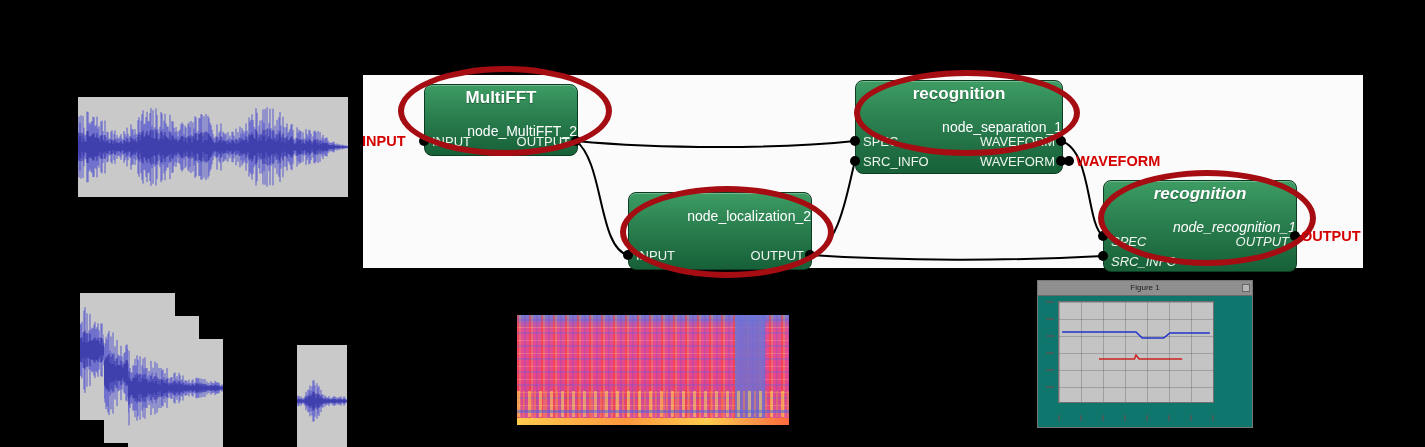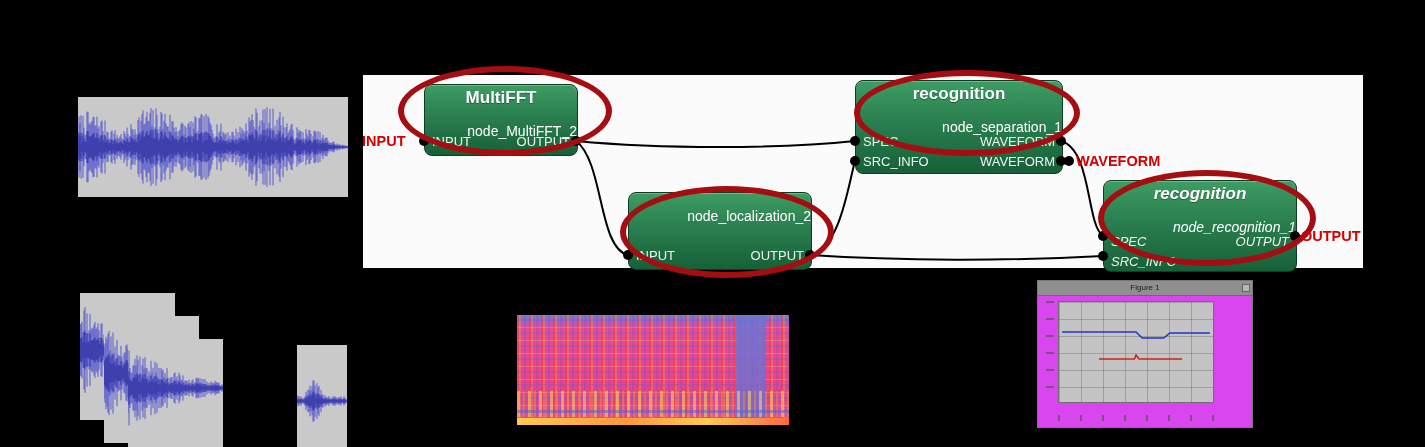--- a/index.html
+++ b/index.html
@@ -36,21 +36,21 @@
   .spec-blue-right{position:absolute;top:0;right:24px;width:30px;height:100%;
            background:linear-gradient(180deg,#6a74d8,#7a6ac8);opacity:.85;}
   .spec-yellow-band{position:absolute;left:0;right:0;bottom:8px;height:26px;
            background:repeating-linear-gradient(90deg,rgba(255,220,80,.55) 0 3px,rgba(0,0,0,0) 3px 6px,
            rgba(255,140,60,.45) 6px 8px,rgba(0,0,0,0) 8px 11px);}
   .spec-blue-row{position:absolute;left:0;right:0;bottom:12px;height:3px;background:rgba(80,100,220,.5);}
   .spec-hot-bottom{position:absolute;left:0;right:0;bottom:0;height:7px;
            background:linear-gradient(90deg,#ffd24a,#ff9a3a 40%,#ffd24a 70%,#ff6a3a);opacity:.95;}
   
   .plot-window{position:absolute;left:1037px;top:280px;width:216px;height:148px;z-index:1;
-        background:#d946ef;border:1px solid #777;box-sizing:border-box;}
+        background:#0f766e;border:1px solid #777;box-sizing:border-box;}
   .plot-titlebar{height:14px;background:#8f8f8f;border-bottom:1px solid #6a6a6a;text-align:center;
         font-size:8px;line-height:14px;color:#1c1c1c;position:relative;}
   .plot-titlebar .win-btn{position:absolute;right:2px;top:3px;width:8px;height:8px;background:#b5b5b5;
         border:1px solid #666;box-sizing:border-box;}
   .plot-area{position:absolute;left:20px;top:20px;width:156px;height:102px;background:#c4c4c4;
         border:1px solid #707070;box-sizing:border-box;
         background-image:linear-gradient(rgba(90,90,90,.35) 1px,transparent 1px),
                          linear-gradient(90deg,rgba(90,90,90,.35) 1px,transparent 1px);
         background-size:22px 17px;}
   .plot-yticks{position:absolute;left:8px;top:20px;width:8px;height:102px;

